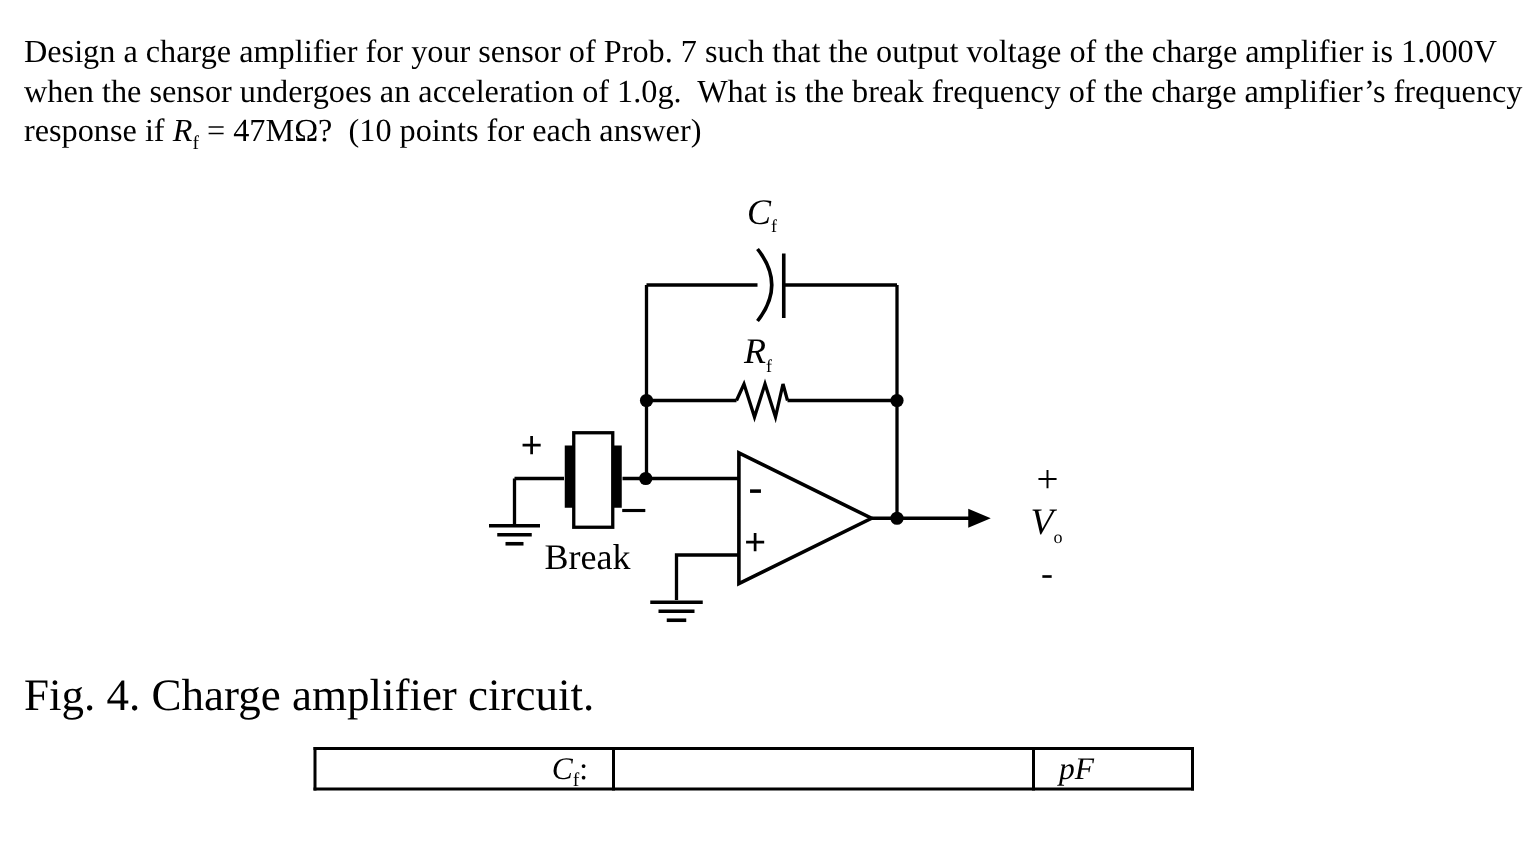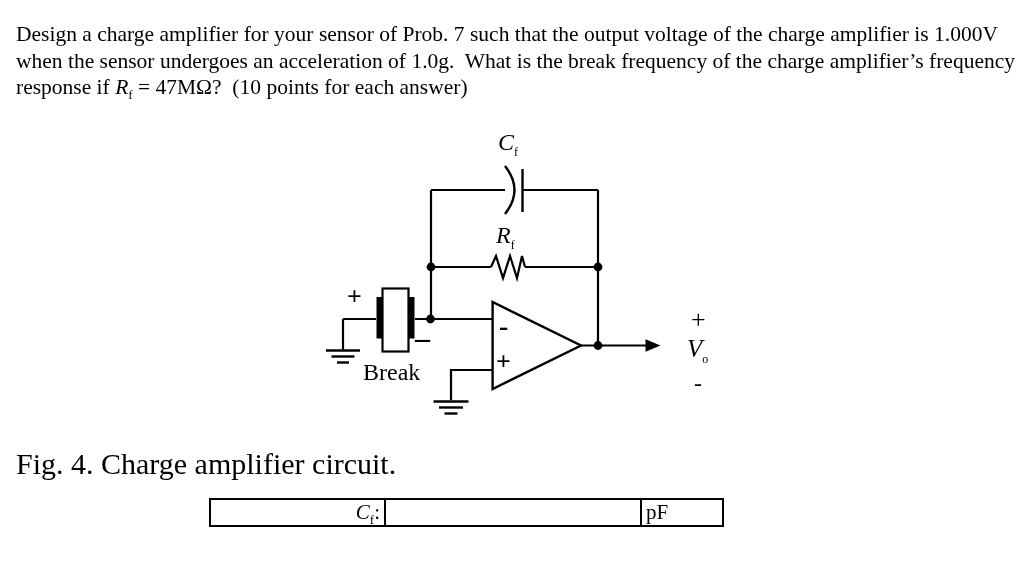--- a/index.html
+++ b/index.html
@@ -20,25 +20,25 @@
   .clabel{position:absolute;font-size:24px;line-height:1;}
   .bold{font-weight:bold;}
   #fig-caption{left:16px;top:447px;font-size:30px;}
   #circuit-svg{left:0;top:0;width:1024px;height:570px;}
   #answer-table{
     position:absolute;left:209px;top:498px;
     border-collapse:collapse;table-layout:fixed;
   }
   #answer-table td{
     border:2px solid #000;height:24px;
-    font-size:21px;padding:0 4px;overflow:hidden;
+    font-size:21px;padding:0 16px;overflow:hidden;
   }
   td.lbl{width:165px;text-align:right;padding-right:7px;}
   td.val{width:246px;}
-  td.unit{width:72px;text-align:left;padding-left:8px;}
+  td.unit{width:72px;text-align:left;padding-left:8px;font-style:italic;}
 </style>
 </head>
 <body>
 
 <div id="question" class="abs"><span>Design a charge amplifier for your sensor of Prob. 7 such that the output voltage of the charge amplifier is 1.000V when the sensor undergoes an acceleration of 1.0g.  What is the break frequency of the charge amplifier’s frequency response if </span><span class="it">R</span><sub>f</sub><span> = 47MΩ?  (10 points for each answer)</span></div>
 
 <svg id="circuit-svg" class="abs" viewBox="0 0 1024 570" xmlns="http://www.w3.org/2000/svg">
   <g stroke="#000" stroke-width="2.2" fill="none">
 
     <path d="M431,190 V319"></path>

